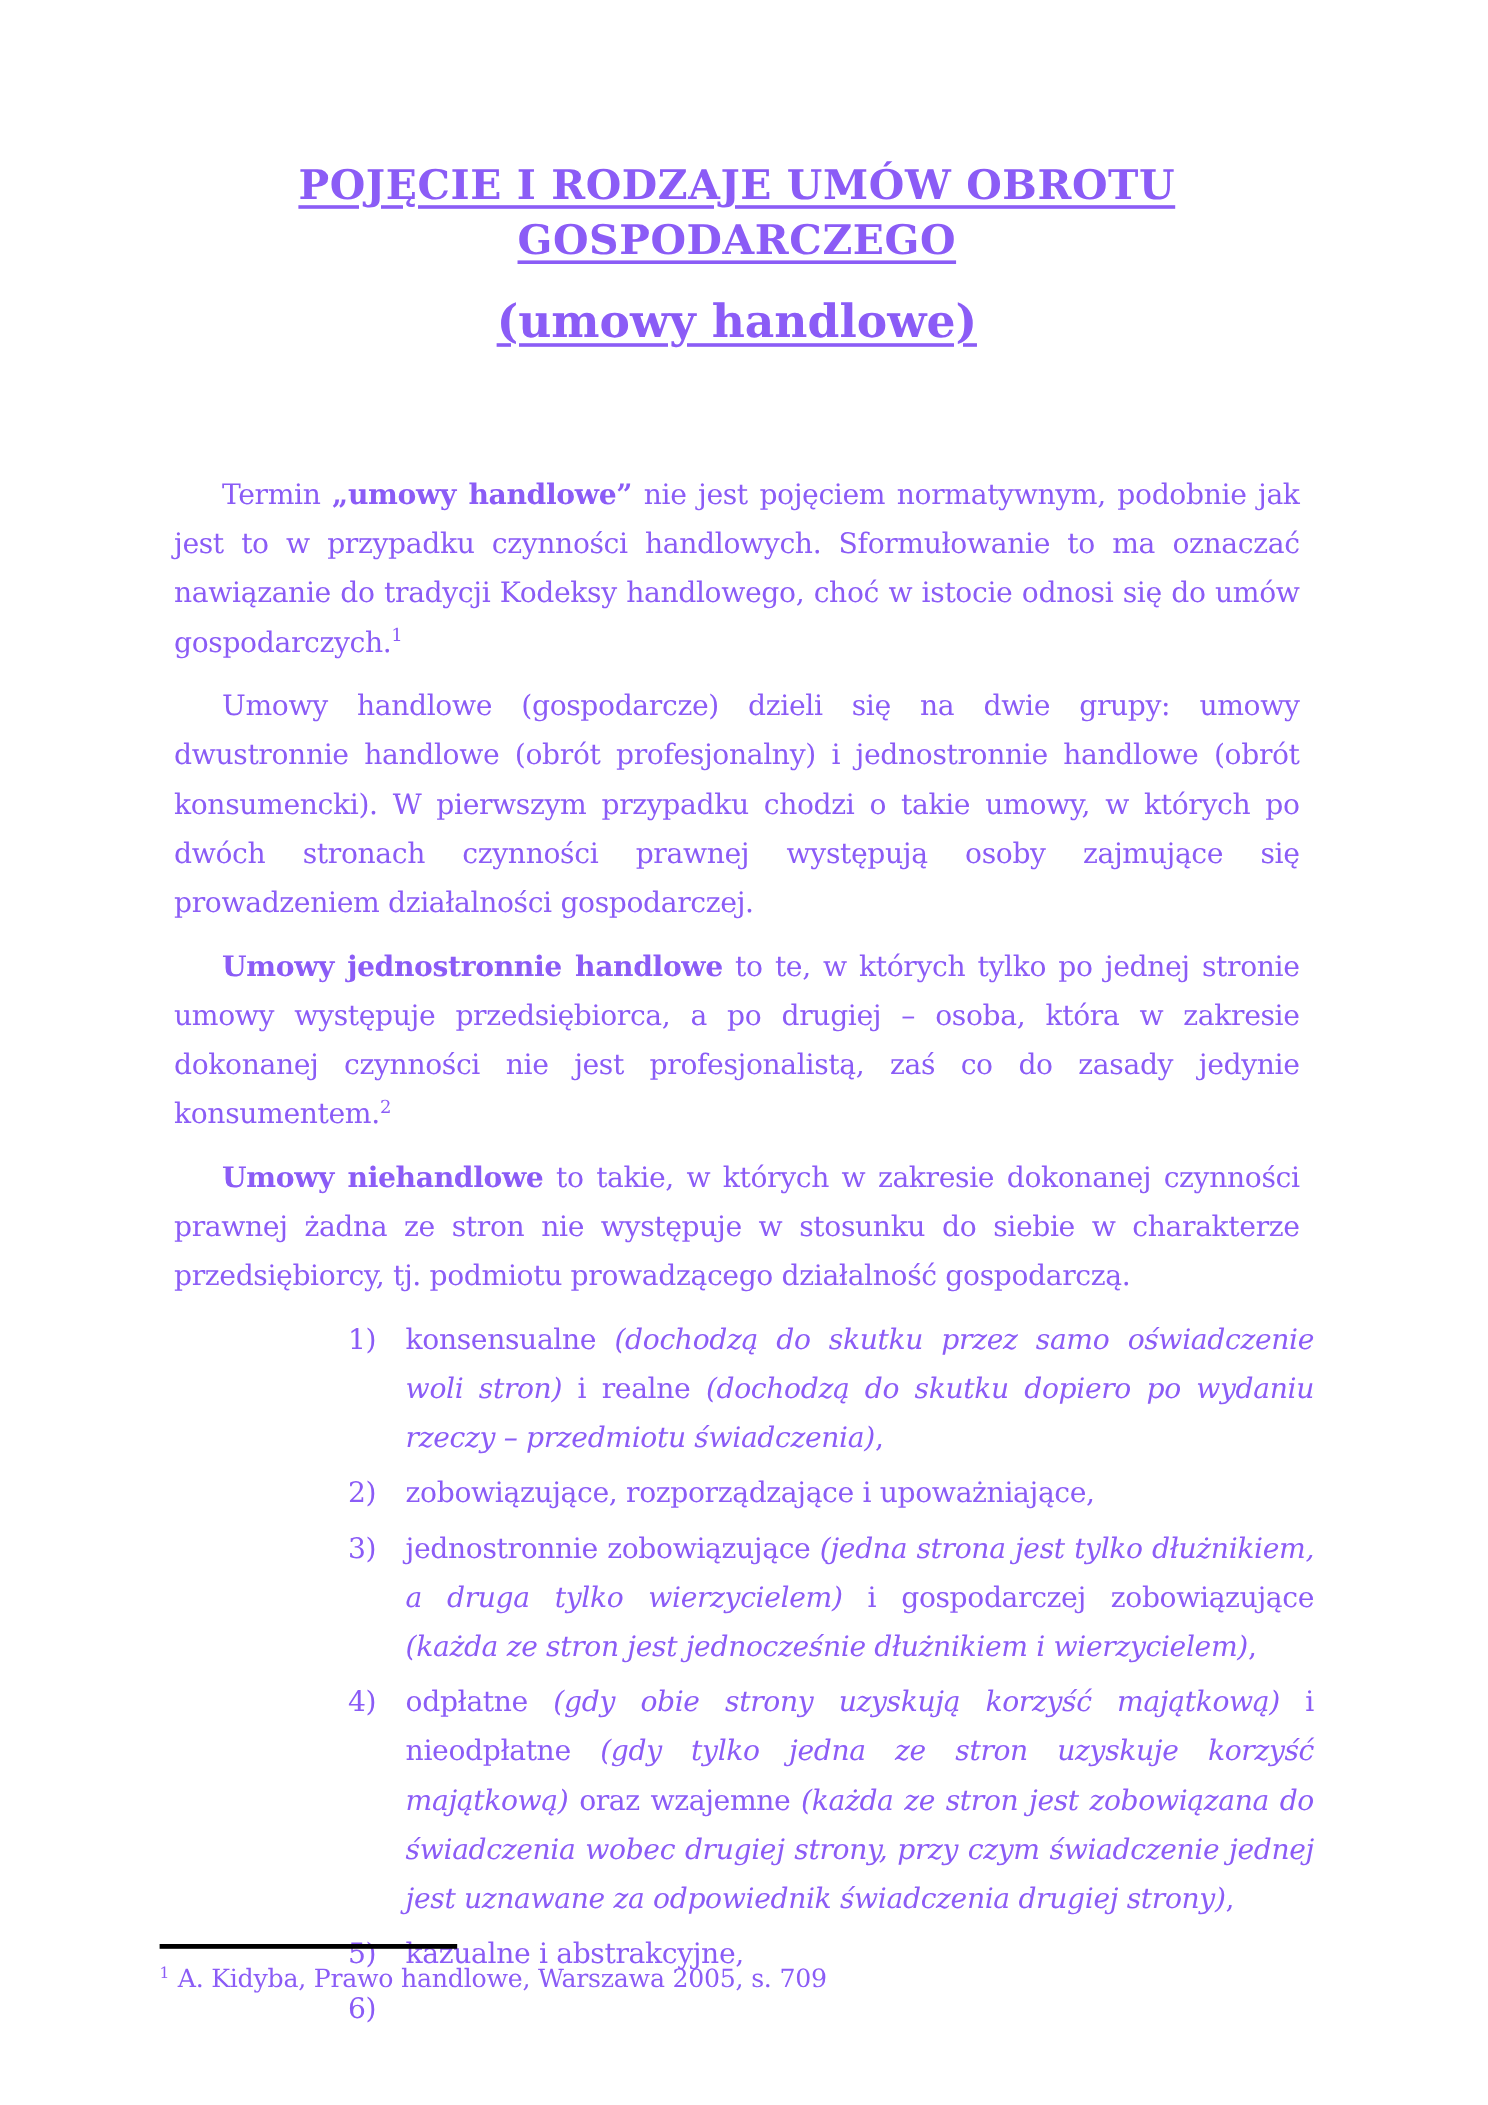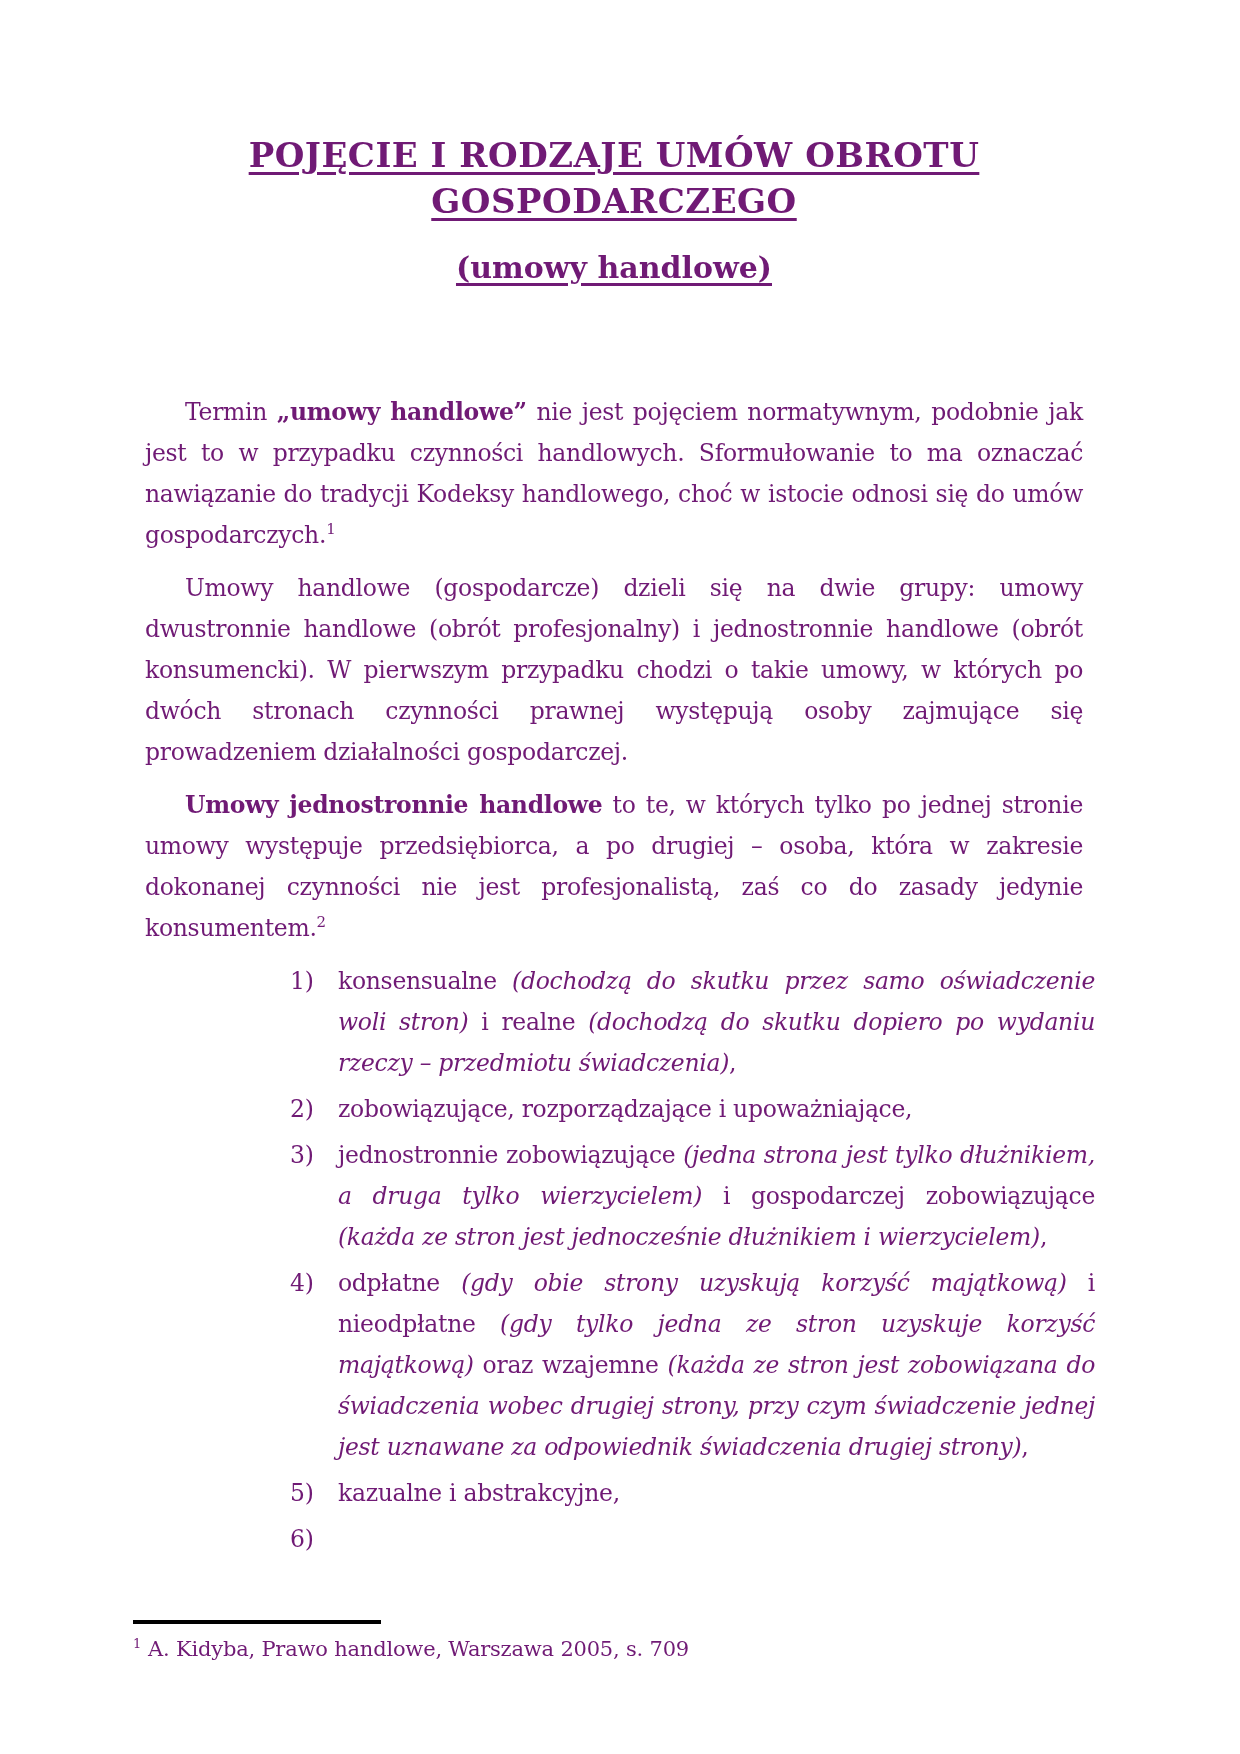--- a/index.html
+++ b/index.html
@@ -5,21 +5,21 @@
   html, body {
     margin: 0;
     padding: 0;
     background: #ffffff;
   }
   .page {
     position: relative;
     width: 1240px;
     height: 1754px;
     background: #ffffff;
-    color: #701a75;
+    color: #8b5cf6;
     font-family: "DejaVu Serif", "Liberation Serif", serif;
     overflow: hidden;
   }
   .content {
     position: absolute;
     left: 133px;
     top: 132px;
     width: 962px;
   }
   .doc-title {
@@ -28,21 +28,21 @@
     line-height: 46px;
     font-weight: bold;
     text-align: center;
     letter-spacing: 0.5px;
     text-decoration: underline;
     text-decoration-thickness: 3px;
     text-underline-offset: 5px;
   }
   .doc-subtitle {
     margin: 24px 0 0 0;
-    font-size: 30px;
+    font-size: 38px;
     line-height: 40px;
     font-weight: bold;
     text-align: center;
     text-decoration: underline;
     text-decoration-thickness: 3px;
     text-underline-offset: 5px;
   }
   .body-text {
     margin-top: 104px;
     font-size: 23.5px;
@@ -107,20 +107,21 @@
   <div class="content">
 
     <h1 class="doc-title">POJĘCIE I RODZAJE UMÓW OBROTU GOSPODARCZEGO</h1>
 
     <h2 class="doc-subtitle">(umowy handlowe)</h2>
 
     <div class="body-text">
       <p class="para"><span>Termin </span><span class="b">„umowy handlowe”</span><span> nie jest pojęciem normatywnym, podobnie jak jest to w przypadku czynności handlowych. Sformułowanie to ma oznaczać nawiązanie do tradycji Kodeksy handlowego, choć w istocie odnosi się do umów gospodarczych.</span><sup>1</sup></p>
       <p class="para"><span>Umowy handlowe (gospodarcze) dzieli się na dwie grupy: umowy dwustronnie handlowe (obrót profesjonalny) i jednostronnie handlowe (obrót konsumencki). W pierwszym przypadku chodzi o takie umowy, w których po dwóch stronach czynności prawnej występują osoby zajmujące się prowadzeniem działalności gospodarczej.</span></p>
       <p class="para"><span class="b">Umowy jednostronnie handlowe</span><span> to te, w których tylko po jednej stronie umowy występuje przedsiębiorca, a po drugiej – osoba, która w zakresie dokonanej czynności nie jest profesjonalistą, zaś co do zasady jedynie konsumentem.</span><sup>2</sup></p>
+      <p class="para"><span class="b">Umowy niehandlowe</span><span> to takie, w których w zakresie dokonanej czynności prawnej żadna ze stron nie występuje w stosunku do siebie w charakterze przedsiębiorcy, tj. podmiotu prowadzącego działalność gospodarczą.</span></p>
 
       <ol class="division-list">
         <li>
           <span class="marker">1)</span>
           <span><span>konsensualne </span><span class="i">(dochodzą do skutku przez samo oświadczenie woli stron)</span><span> i realne </span><span class="i">(dochodzą do skutku dopiero po wydaniu rzeczy – przedmiotu świadczenia)</span><span>,</span></span>
         </li>
         <li>
           <span class="marker">2)</span>
           <span><span>zobowiązujące, rozporządzające i upoważniające,</span></span>
         </li>

